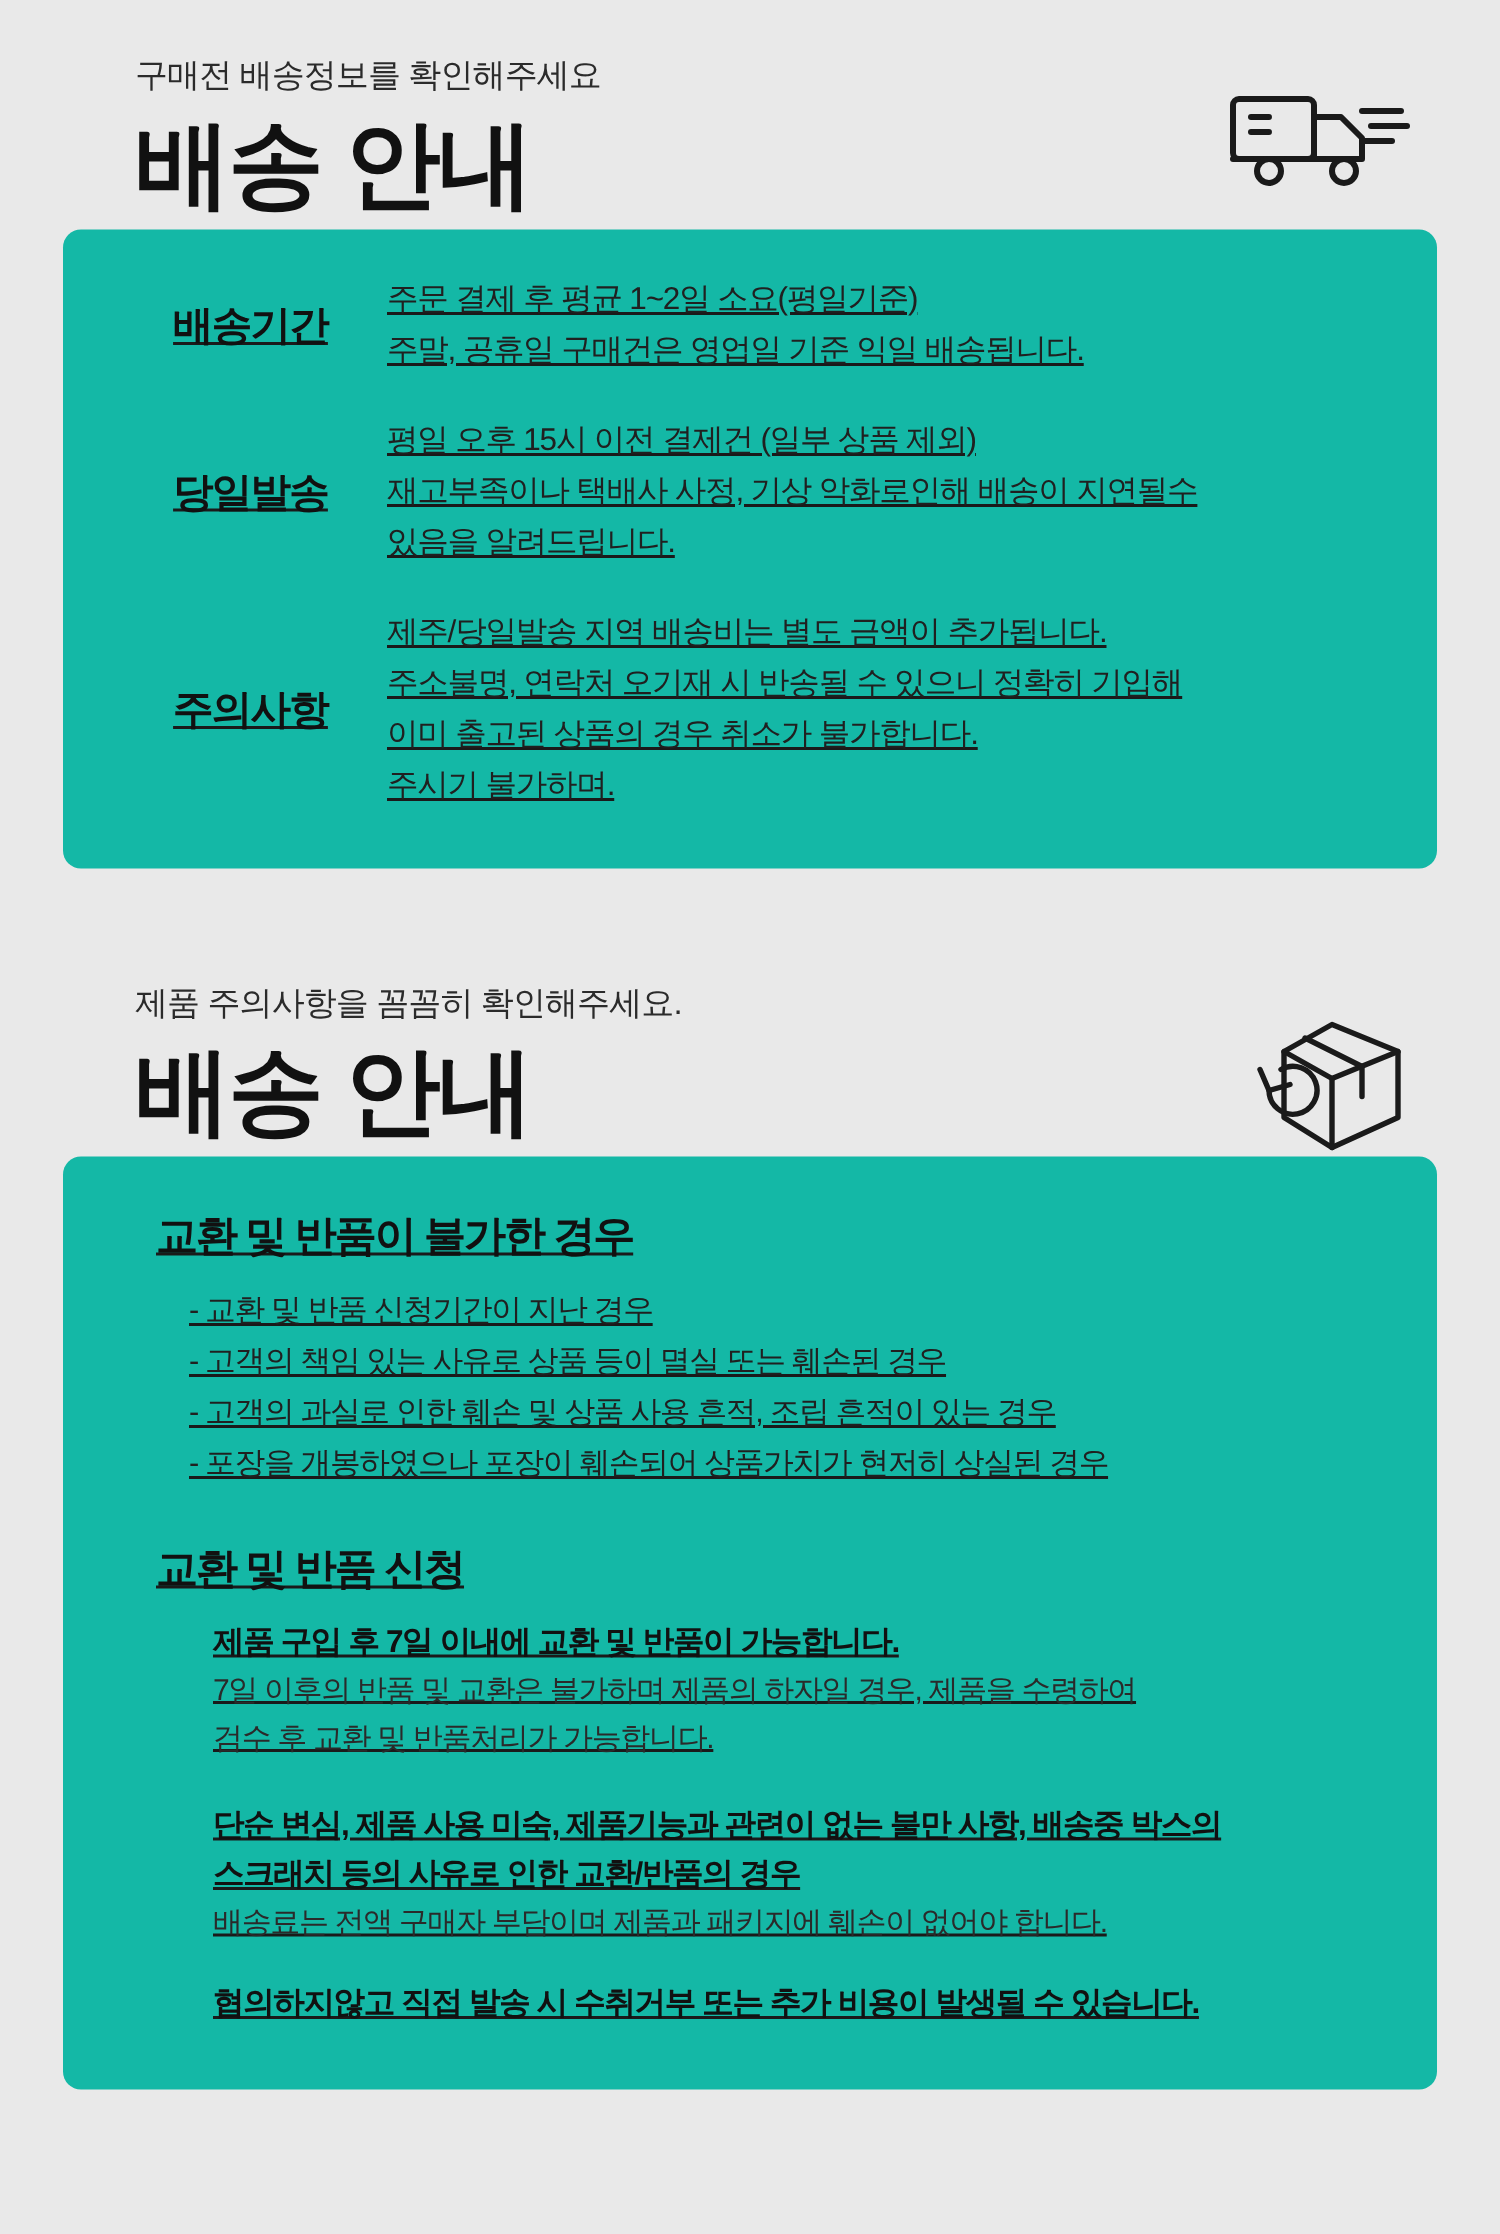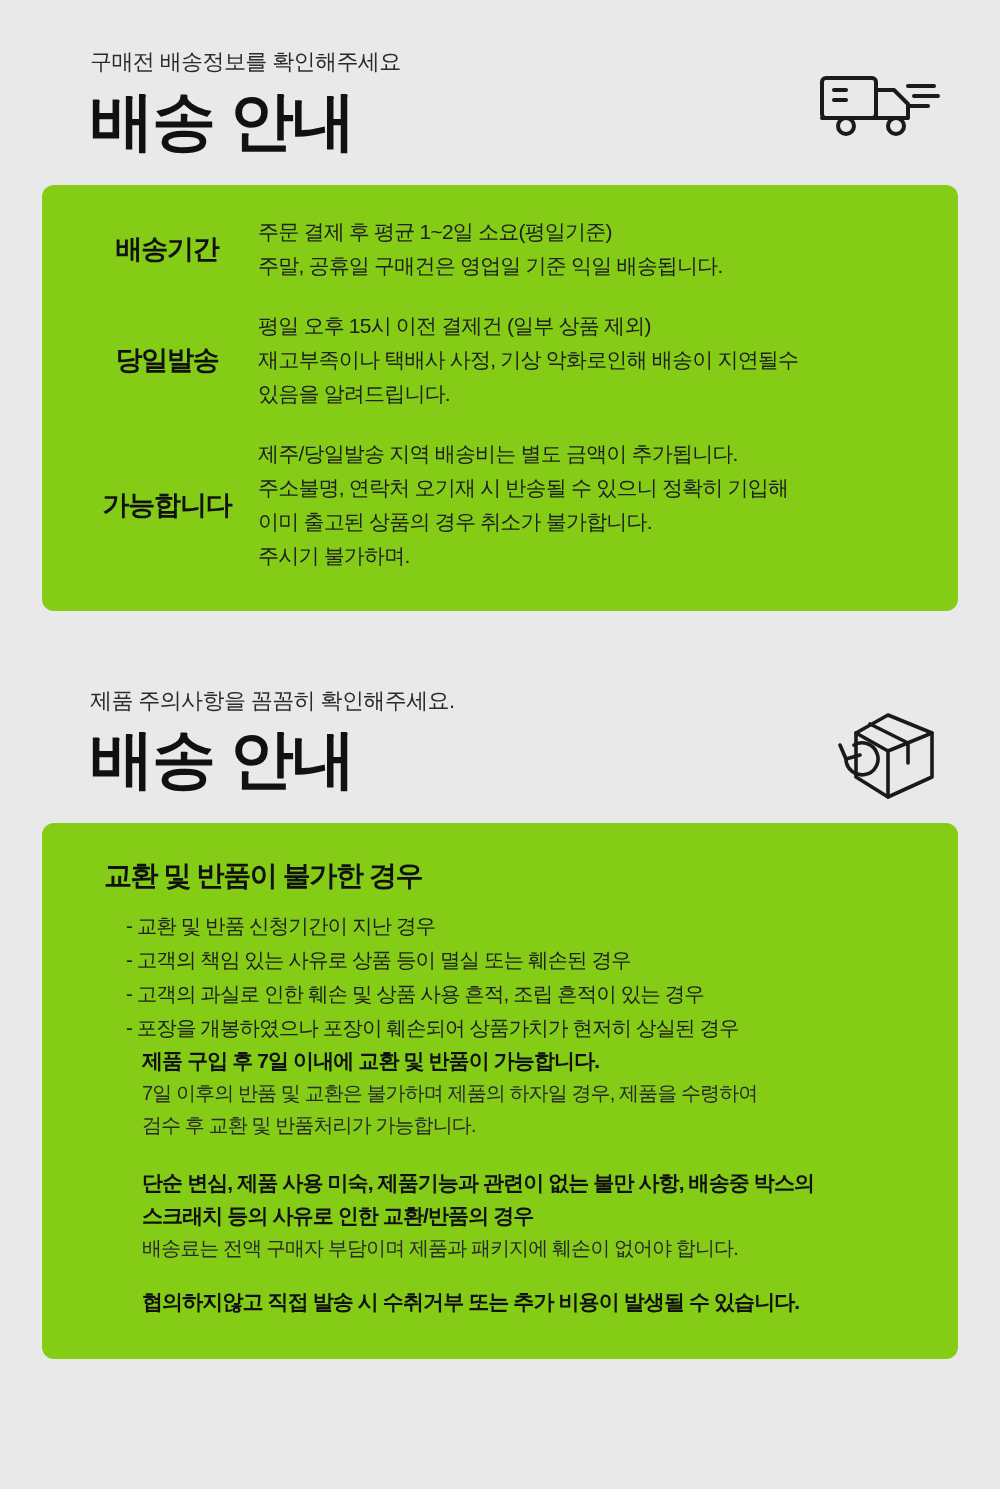--- a/index.html
+++ b/index.html
@@ -12,21 +12,21 @@
     height: 1489px;
     background: #e9e9e9;
     font-family: "Liberation Sans", "DejaVu Sans", sans-serif;
     color: #1a1a1a;
     overflow: hidden;
   }
 
   .page {
     width: 1000px;
     height: 1306px;
-    padding: 12px 42px;
+    padding: 0 42px;
     position: relative;
   }
 
   
   .sec-head {
     position: relative;
     padding: 0 0 0 48px;
   }
   .sec-head.first { padding-top: 36px; }
   .sec-head.second { padding-top: 20px; }
@@ -51,24 +51,25 @@
     position: absolute;
     right: 12px;
     top: 48px;
     width: 130px;
     height: 90px;
   }
   .sec-icon.box { top: 36px; height: 110px; width: 130px; }
 
   
   .card {
-    background: #84cc16;
+    background: #14b8a6;
     border-radius: 12px;
-    margin-top: 24px;
+    margin-top: 4px;
     padding: 30px 34px 34px 34px;
+    text-decoration: underline;
   }
 
   
   .drow {
     display: flex;
     align-items: flex-start;
     margin-bottom: 26px;
   }
   .drow:last-child { margin-bottom: 4px; }
   .dlabel {
@@ -175,21 +176,21 @@
     <div class="drow">
       <div class="dlabel mid">당일발송</div>
       <div class="dbody">
         <span class="ln">평일 오후 15시 이전 결제건 (일부 상품 제외)</span>
         <span class="ln">재고부족이나 택배사 사정, 기상 악화로인해 배송이 지연될수</span>
         <span class="ln">있음을 알려드립니다.</span>
       </div>
     </div>
 
     <div class="drow">
-      <div class="dlabel mid">가능합니다</div>
+      <div class="dlabel mid">주의사항</div>
       <div class="dbody">
         <span class="ln">제주/당일발송 지역 배송비는 별도 금액이 추가됩니다.</span>
         <span class="ln">주소불명, 연락처 오기재 시 반송될 수 있으니 정확히 기입해</span>
         <span class="ln">이미 출고된 상품의 경우 취소가 불가합니다.</span>
         <span class="ln">주시기 불가하며.</span>
       </div>
     </div>
 
   </div>
 
@@ -213,20 +214,21 @@
   <div class="card second">
 
     <div class="blk-title">교환 및 반품이 불가한 경우</div>
     <ul class="bullets">
       <li>- 교환 및 반품 신청기간이 지난 경우</li>
       <li>- 고객의 책임 있는 사유로 상품 등이 멸실 또는 훼손된 경우</li>
       <li>- 고객의 과실로 인한 훼손 및 상품 사용 흔적, 조립 흔적이 있는 경우</li>
       <li>- 포장을 개봉하였으나 포장이 훼손되어 상품가치가 현저히 상실된 경우</li>
     </ul>
 
+    <div class="blk-title gap">교환 및 반품 신청</div>
 
     <div class="para-wrap">
       <div class="para-strong">제품 구입 후 7일 이내에 교환 및 반품이 가능합니다.</div>
       <div class="para-normal">7일 이후의 반품 및 교환은 불가하며 제품의 하자일 경우, 제품을 수령하여</div>
       <div class="para-normal">검수 후 교환 및 반품처리가 가능합니다.</div>
 
       <div class="para-gap"></div>
 
       <div class="para-strong">단순 변심, 제품 사용 미숙, 제품기능과 관련이 없는 불만 사항, 배송중 박스의</div>
       <div class="para-strong">스크래치 등의 사유로 인한 교환/반품의 경우</div>

